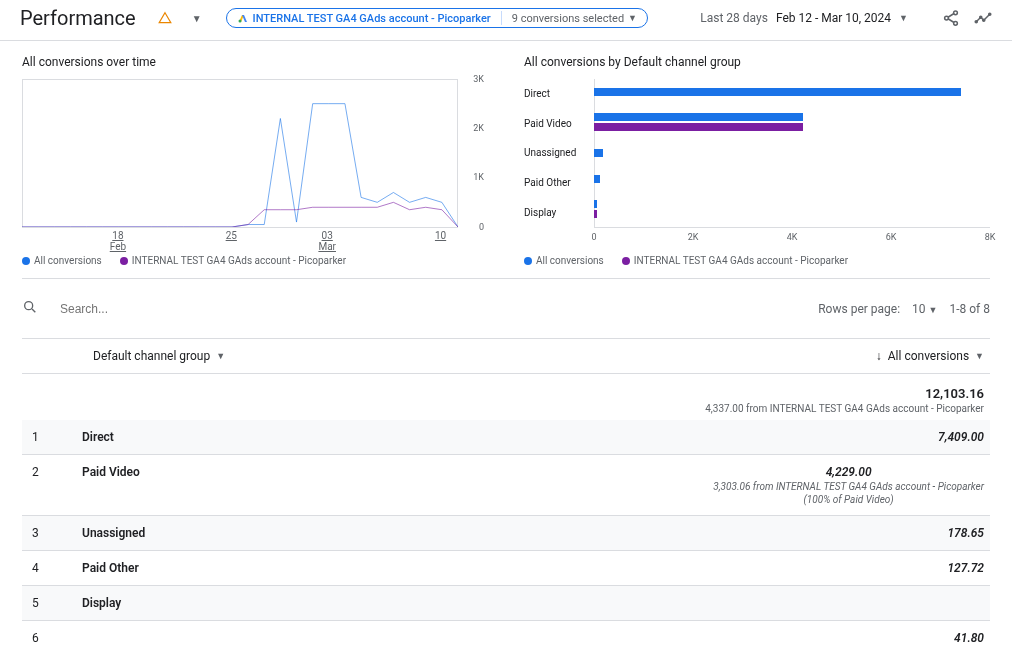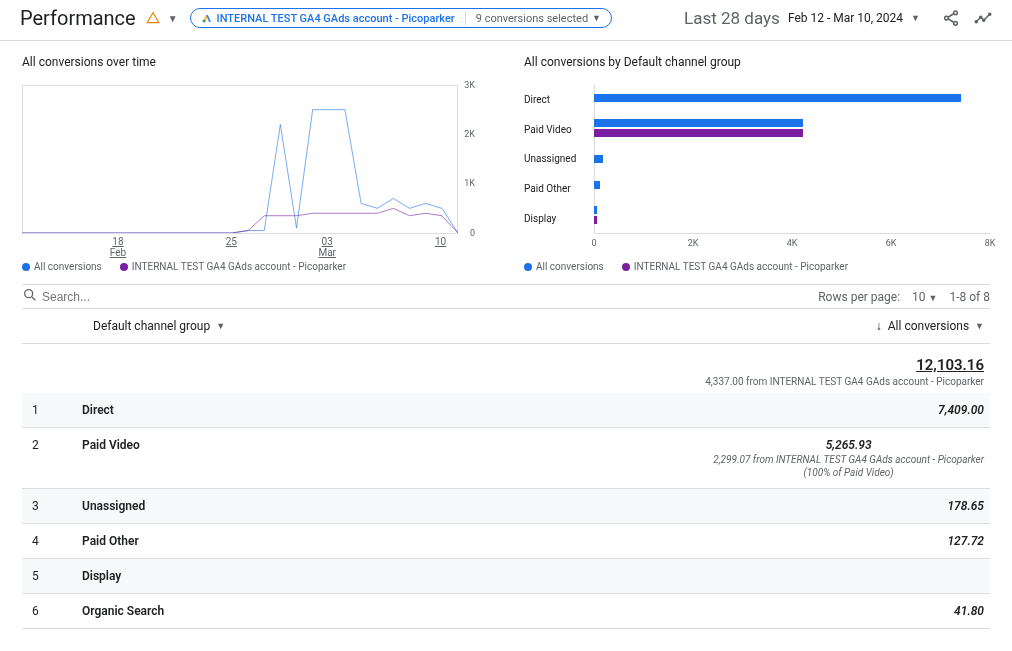--- a/index.html
+++ b/index.html
@@ -18,21 +18,21 @@
     color: var(--text);
     background: #fff;
     width: 1012px;
   }
   
   .header {
     display: flex;
     align-items: center;
     padding: 6px 20px 10px 20px;
     border-bottom: 1px solid var(--border);
-    gap: 8px;
+    gap: 20px;
   }
   .page-title {
     font-size: 20px;
     font-weight: 400;
     margin-right: 2px;
   }
   .warn-tri {
     width: 14px; height: 14px;
     display: inline-flex; align-items: center;
   }
@@ -47,81 +47,81 @@
     font-size: 11px;
     color: var(--blue);
     font-weight: 500;
     gap: 4px;
   }
   .pill .gads { width: 12px; height: 12px; }
   .pill .sep { width:1px; height:14px; background:#c7dbfc; margin:0 6px; }
   .pill .sub { color: var(--text-muted); font-weight:400; display:flex; align-items:center; gap:4px; }
   .header-spacer { flex: 1; }
   .date-range { font-size: 12px; color: var(--text-muted); display:flex; align-items:center; gap:8px; }
-  .date-range .label { font-size: 17px; }
+  .date-range .label { font-size: 12px; }
   .date-range .value { color: var(--text); }
   .hdr-icons { display:flex; align-items:center; gap:14px; margin-left:14px; color: var(--text-muted); }
   .hdr-icons span { display:inline-flex; }
   .hdr-icons svg { width:18px; height:18px; }
 
   
   .charts { display:flex; padding: 14px 22px 8px 22px; gap: 36px; }
   .chart-card { flex:1; min-width:0; }
-  .chart-title { font-size: 12px; color: var(--text); margin-bottom: 16px; }
+  .chart-title { font-size: 12px; color: var(--text); margin-bottom: 10px; }
   .line-chart, .bar-chart { position: relative; }
   .line-plot { height: 170px; position: relative; }
   .line-plot .grid-area {
     position:absolute; left:0; right:30px; top:0; bottom:22px;
     border-left:1px solid var(--border);
     border-right:1px solid var(--border);
     border-top:1px solid var(--border);
   }
   .line-plot .xaxis {
     position:absolute; left:0; right:30px; bottom:0; height:22px;
     border-top:1px solid var(--border);
     display:flex;
   }
   .line-plot .xaxis .tick { position:absolute; font-size:10px; color:var(--text-muted); top:2px; transform:translateX(-50%); text-align:center;text-decoration:underline; }
-  .line-plot .ylabels { position:absolute; right:13px; top:0; bottom:22px; width:26px; }
+  .line-plot .ylabels { position:absolute; right:4px; top:0; bottom:22px; width:26px; }
   .line-plot .ylab { position:absolute; right:0; font-size:9px; color:var(--text-muted); transform:translateY(-50%); }
   .line-plot svg.lines { position:absolute; left:0; right:30px; top:0; bottom:22px; width:calc(100% - 30px); height:calc(100% - 22px); }
   .legend { display:flex; gap:18px; margin-top:6px; align-items:center; font-size:10px; color:var(--text-muted); }
   .legend .dot { width:8px; height:8px; border-radius:50%; display:inline-block; margin-right:4px; vertical-align:middle; }
 
   .bar-chart .bar-area { height:170px; position:relative; padding-top:4px; }
   .bar-chart .rows { position:absolute; left:70px; right:0; top:0; bottom:22px; display:flex; flex-direction:column; justify-content:space-around; }
   .bar-chart .cat-labels { position:absolute; left:0; width:66px; top:0; bottom:22px; display:flex; flex-direction:column; justify-content:space-around; }
   .bar-chart .cat-labels div { font-size:10px; color:var(--text); text-align:left; }
   .bar-chart .bar-pair { display:flex; flex-direction:column; gap:2px; }
   .bar-chart .bar { height:8px; background:var(--blue); }
   .bar-chart .bar.purple { background:var(--purple); }
   .bar-chart .xaxis { position:absolute; left:70px; right:0; bottom:0; height:22px; border-top:1px solid var(--border); }
   .bar-chart .xaxis .tick { position:absolute; font-size:9px; color:var(--text-muted); top:4px; transform:translateX(-50%); }
   .bar-chart .yaxis-line { position:absolute; left:70px; top:0; bottom:22px; width:1px; background:var(--border); }
 
   
   .tbl-wrap { padding: 4px 22px 10px 22px; }
-  .tbl-toolbar { display:flex; border-top:1px solid var(--border); border-bottom:1px solid var(--border); padding:2px 0; gap:2px; }
+  .tbl-toolbar { display:flex; border-top:1px solid var(--border); border-bottom:1px solid var(--border); padding:20px 0; gap:20px; }
   .tbl-toolbar svg { width:16px; height:16px; color:var(--text-muted); }
   .tbl-toolbar input { border:none; outline:none; font-size:12px; flex:0 0 300px; color:var(--text); }
   .tbl-toolbar .spacer { flex:1; }
   .tbl-toolbar .rpp { font-size:12px; color:var(--text-muted); display:flex; gap:12px; align-items:center; }
   .tbl-head { display:flex; align-items:center; padding:10px 0 10px 0; border-bottom:1px solid var(--border); }
   .tbl-head .col-idx { width:60px; }
   .tbl-head .col-dim { flex:0 0 200px; font-size:12px; color:var(--text); display:flex; align-items:center; gap:6px;margin-left:11px; }
   .tbl-head .col-metric { margin-left:auto; font-size:12px; color:var(--text); display:flex; align-items:center; gap:6px; padding-right:6px; }
   .tbl-row { display:flex; padding:10px 6px 10px 0; border-bottom:1px solid var(--border); }
   .tbl-row.alt { background: var(--row-alt); }
   .tbl-row .col-idx { width:60px; padding-left:10px; font-size:12px; color:var(--text); }
   .tbl-row .col-dim { flex:0 0 260px; font-size:12px; color:var(--text); font-weight:600; }
   .tbl-row .col-metric { margin-left:auto; text-align:center; font-size:12px; color:var(--text);font-style:italic; }
   .tbl-row .sub { font-size:10px; color:var(--text-muted); font-weight:400; margin-top:2px; }
   .totals-row { display:flex; padding:12px 6px 6px 0; }
   .totals-row .col-metric { margin-left:auto; text-align:right; }
-  .totals-row .val { font-size:15px; font-weight:600;text-decoration:underline; }
+  .totals-row .val { font-size:13px; font-weight:600; }
   .totals-row .sub { font-size:10px; color:var(--text-muted); margin-top:2px; }
 </style>
 </head>
 <body>
 
 <div class="header">
   <span class="page-title">Performance</span>
   <span class="warn-tri">
     <svg viewBox="0 0 24 24" fill="none" stroke="#ea8600" stroke-width="2">
         <path d="M12 3 L22 20 H2 Z"></path>
@@ -290,22 +290,22 @@
         <div class="col-idx">1</div>
         <div class="col-dim">Direct</div>
         <div class="col-metric">
           <div style="font-weight: 600;">7,409.00</div>
         </div>
       </div>
       <div class="tbl-row">
         <div class="col-idx">2</div>
         <div class="col-dim">Paid Video</div>
         <div class="col-metric">
-          <div style="font-weight: 600;">5,265.93</div>
-          <div class="sub">2,299.07 from INTERNAL TEST GA4 GAds account - Picoparker</div>
+          <div style="font-weight: 600;">4,229.00</div>
+          <div class="sub">3,303.06 from INTERNAL TEST GA4 GAds account - Picoparker</div>
           <div class="sub">(100% of Paid Video)</div>
         </div>
       </div>
       <div class="tbl-row alt">
         <div class="col-idx">3</div>
         <div class="col-dim">Unassigned</div>
         <div class="col-metric">
           <div style="font-weight: 600;">178.65</div>
         </div>
       </div>
@@ -315,19 +315,18 @@
         <div class="col-metric">
           <div style="font-weight: 600;">127.72</div>
         </div>
       </div>
       <div class="tbl-row alt">
         <div class="col-idx">5</div>
         <div class="col-dim">Display</div>
       </div>
       <div class="tbl-row">
         <div class="col-idx">6</div>
-        <div class="col-dim">Organic Search</div>
         <div class="col-metric">
           <div style="font-weight: 600;">41.80</div>
         </div>
       </div>
     </div>
 </div>
 
 </body></html>

